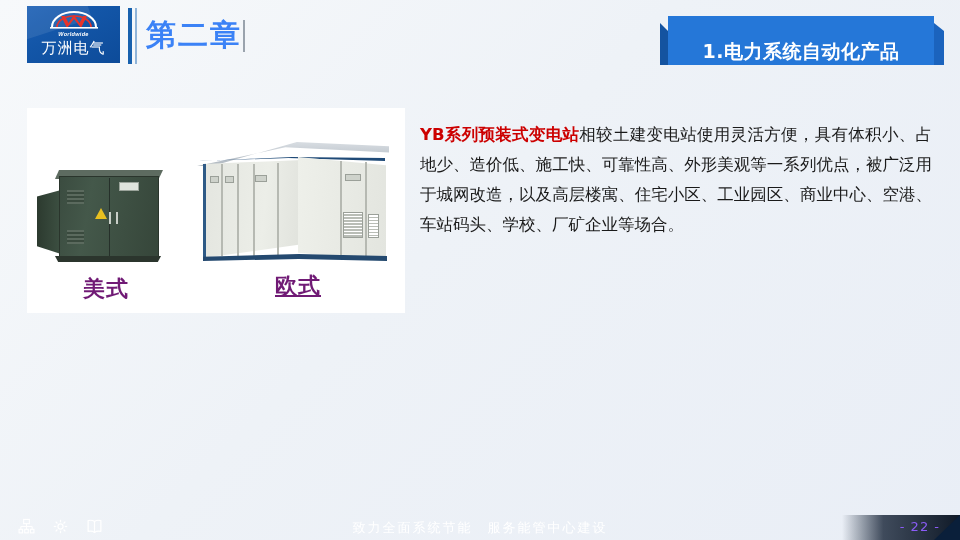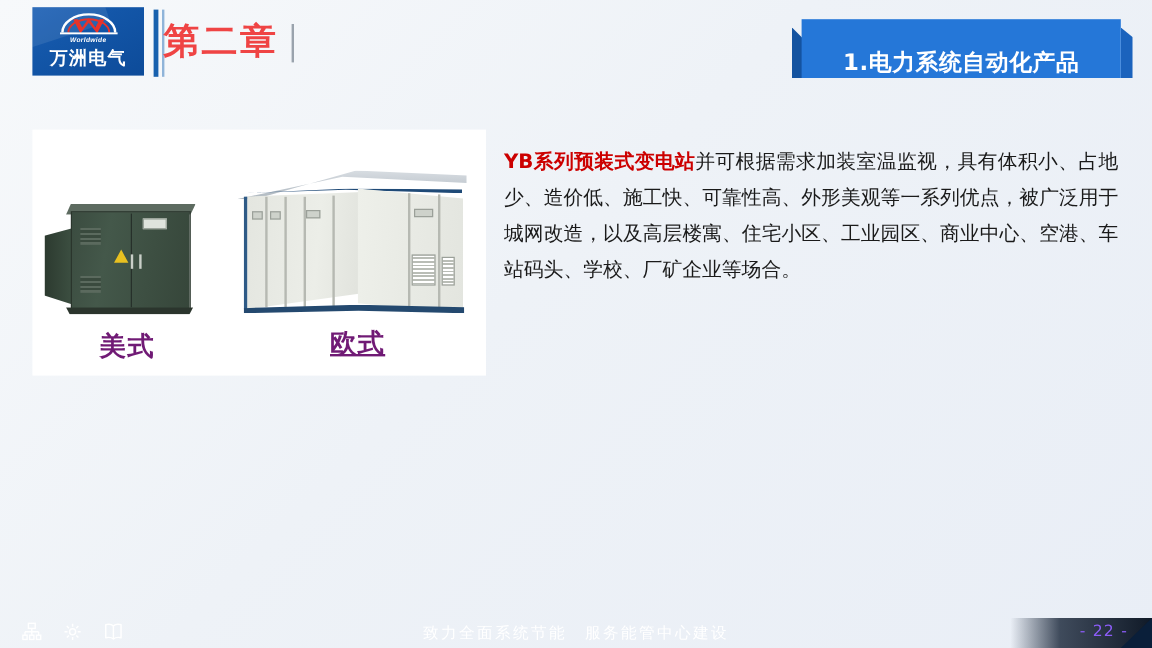--- a/index.html
+++ b/index.html
@@ -64,21 +64,21 @@
     letter-spacing: 0.3px;
   }
   .logo-cn {
     position: absolute;
     left: 0; right: 0;
     top: 33px;
     text-align: center;
     font-size: 15px;
     line-height: 18px;
     color: #ffffff;
-    font-weight: bold;
+    font-weight: normal;
     letter-spacing: 1px;
     font-family: "DejaVu Sans", sans-serif;
   }
   .logo-divider {
     position: absolute;
     left: 128px;
     top: 8px;
     width: 4px;
     height: 56px;
     background: #1861ae;
@@ -86,26 +86,26 @@
   .logo-divider2 {
     position: absolute;
     left: 135px;
     top: 8px;
     width: 1.5px;
     height: 56px;
     background: #8fb4d9;
   }
   .chapter-title {
     position: absolute;
-    left: 136px;
+    left: 146px;
     top: 13px;
     font-size: 30px;
     line-height: 44px;
     font-weight: bold;
-    color: #ef4444;
+    color: #3b82f6;
     letter-spacing: 2px;
     font-family: Liberation Sans, sans-serif;
   }
   .chapter-sep {
     position: absolute;
     left: 243px;
     top: 20px;
     width: 1.5px;
     height: 32px;
     background: #9aa3ad;
@@ -456,21 +456,21 @@
 
       <div class="eu-louver" style="left:148px; top:82px; width:20px; height:26px;"></div>
       <div class="eu-louver" style="left:173px; top:84px; width:11px; height:24px;"></div>
 
       <div class="eu-base"></div>
     </div>
     <div class="caption caption-eu">欧式</div>
   </div>
 
   <div class="right-para">
-    <span class="hl">YB系列预装式变电站</span><span>并可根据需求加装室温监视，具有体积小、占地少、造价低、施工快、可靠性高、外形美观等一系列优点，被广泛用于城网改造，以及高层楼寓、住宅小区、工业园区、商业中心、空港、车站码头、学校、厂矿企业等场合。</span>
+    <span class="hl">YB系列预装式变电站</span><span>相较土建变电站使用灵活方便，具有体积小、占地少、造价低、施工快、可靠性高、外形美观等一系列优点，被广泛用于城网改造，以及高层楼寓、住宅小区、工业园区、商业中心、空港、车站码头、学校、厂矿企业等场合。</span>
   </div>
 
 
   <div class="footer">
     <div class="footer-icons">
       <svg width="17" height="17" viewBox="0 0 24 24">
         <rect x="8" y="2" width="8" height="6" fill="none" stroke="#ffffff" stroke-width="1.6"></rect>
         <line x1="12" y1="8" x2="12" y2="12" stroke="#ffffff" stroke-width="1.6"></line>
         <line x1="4" y1="12" x2="20" y2="12" stroke="#ffffff" stroke-width="1.6"></line>
         <line x1="4" y1="12" x2="4" y2="16" stroke="#ffffff" stroke-width="1.6"></line>

